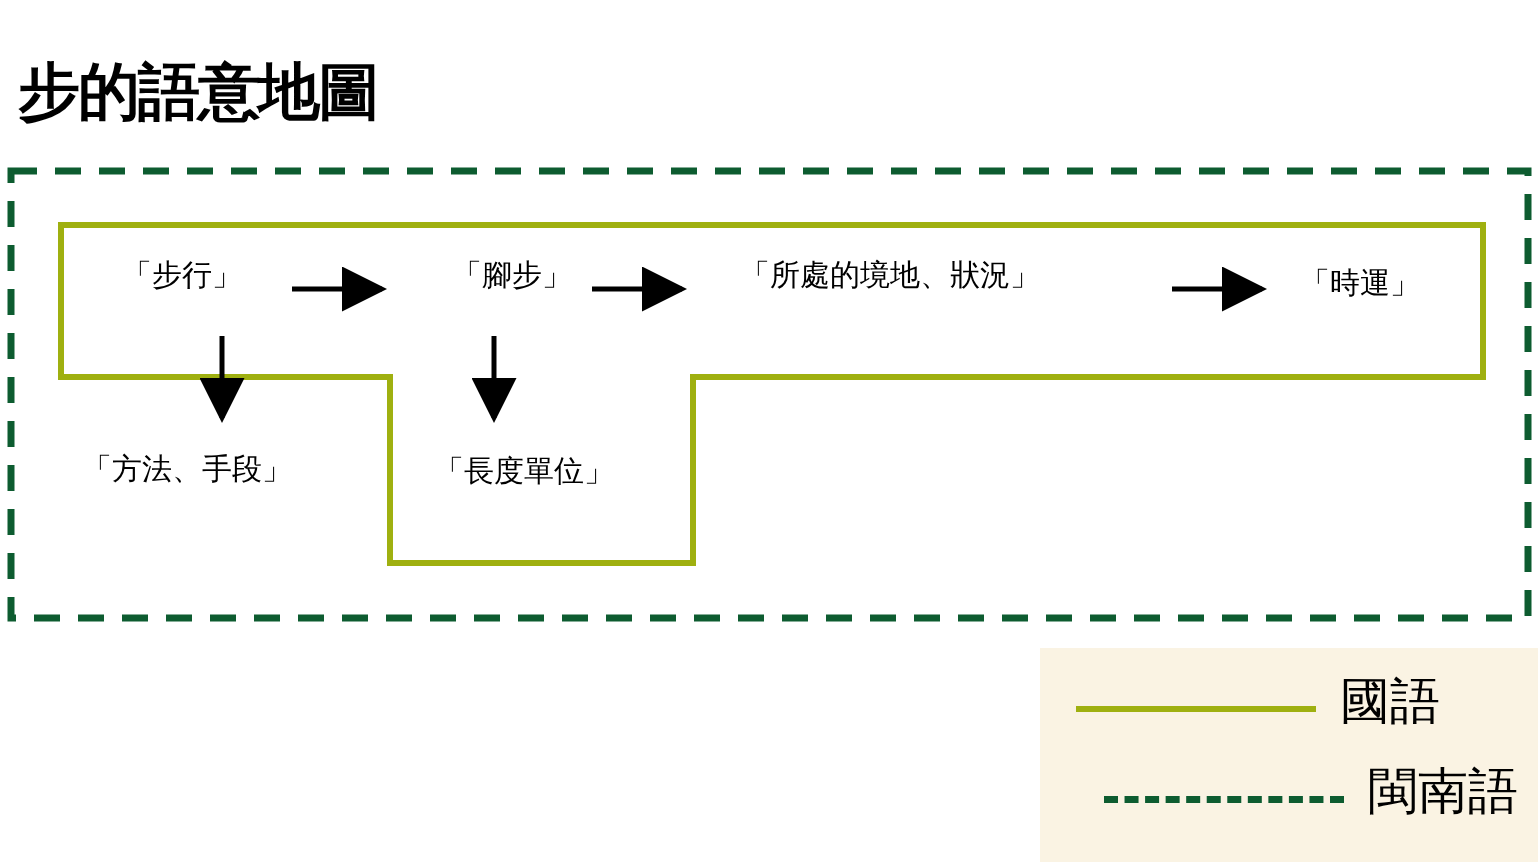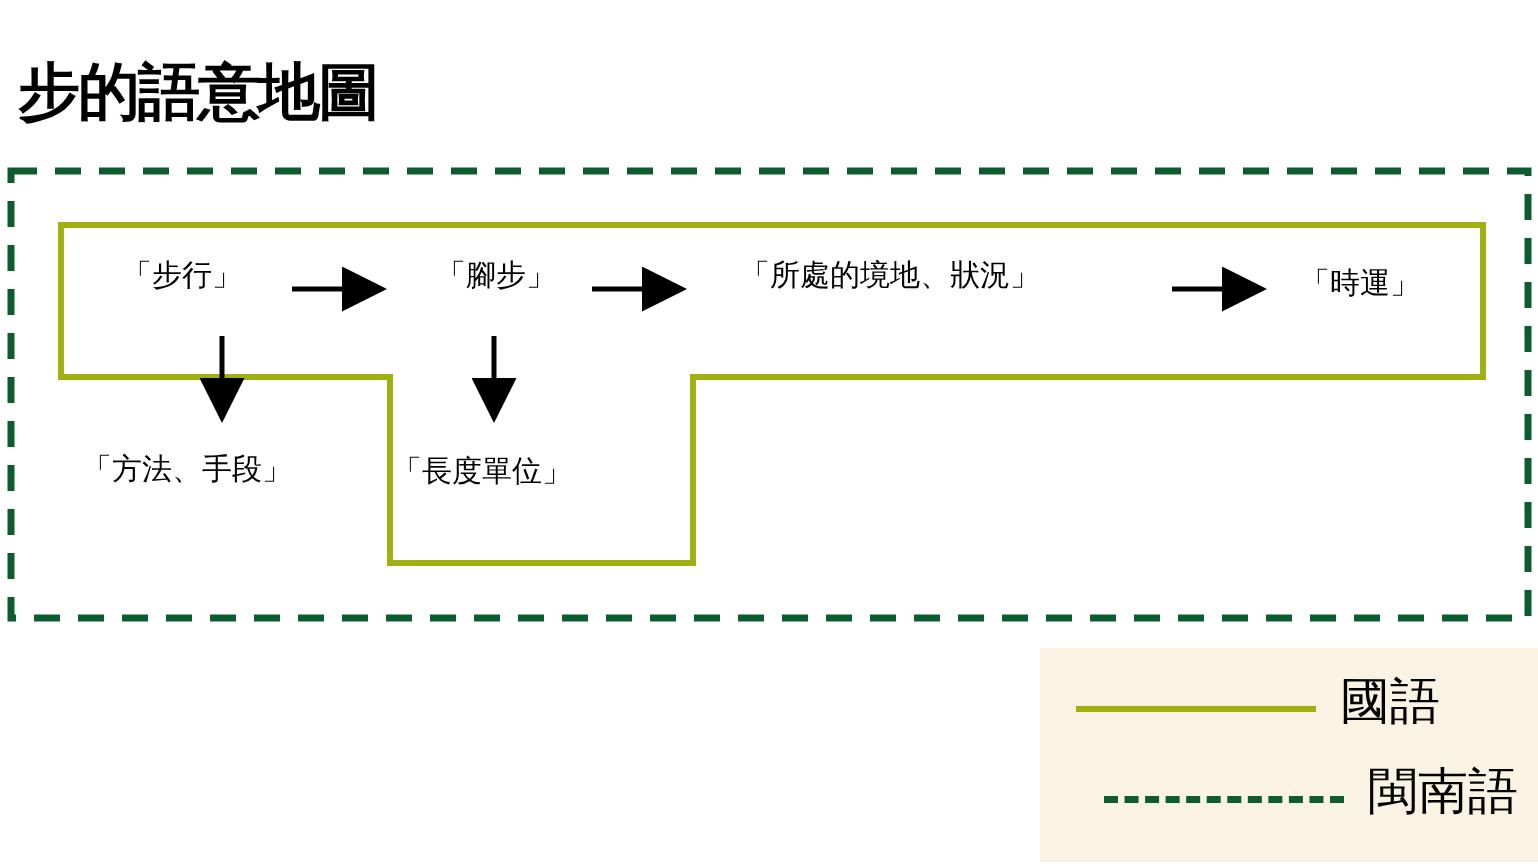--- a/index.html
+++ b/index.html
@@ -45,25 +45,25 @@
   .node-label {
     position: absolute;
     font-size: 30px;
     line-height: 1;
     white-space: nowrap;
     color: #000000;
     font-family: "DejaVu Sans", "Liberation Sans", sans-serif;
   }
 
   #node-buxing      { left: 122px; top: 260px; }
-  #node-jiaobu      { left: 436px; top: 260px; }
+  #node-jiaobu      { left: 452px; top: 260px; }
   #node-jingdi      { left: 740px; top: 260px; }
   #node-shiyun      { left: 1300px; top: 268px; }
   #node-fangfa      { left: 82px;  top: 456px; font-family: Liberation Mono, monospace; }
-  #node-changdu     { left: 392px; top: 456px; }
+  #node-changdu     { left: 434px; top: 456px; }
 
   
   #legend-box {
     position: absolute;
     left: 1040px;
     top: 648px;
     width: 498px;
     height: 214px;
     background: #faf3e3;
   }

